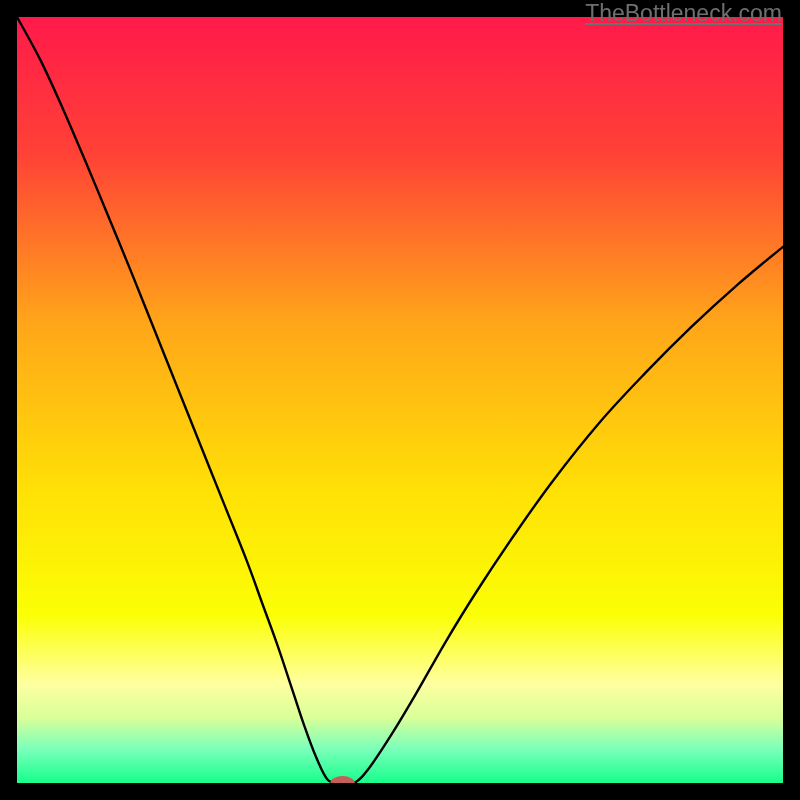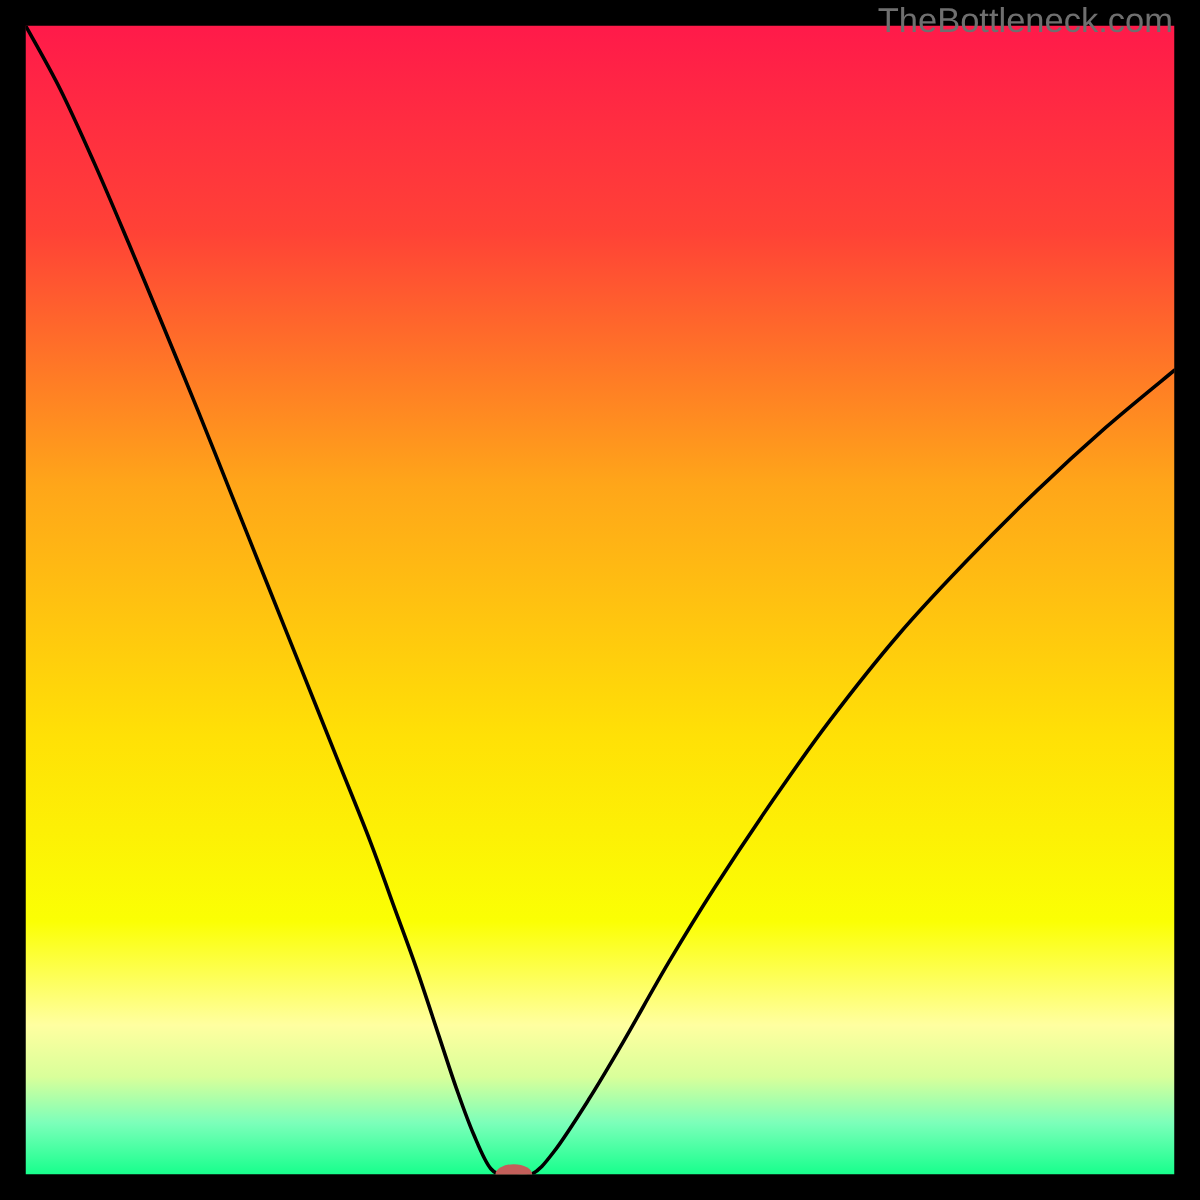--- a/index.html
+++ b/index.html
@@ -28,20 +28,21 @@
   }
   .watermark {
     position: absolute;
     top: 0px;
     right: 18px;
     color: #6f6f6f;
     font-size: 23px;
     font-weight: 500;
     letter-spacing: 0px;
     font-family: Arial, Helvetica, sans-serif;
+    text-decoration: underline;
   }
   svg {
     display: block;
   }
 </style>
 </head>
 <body>
 
 <div class="frame">
 

